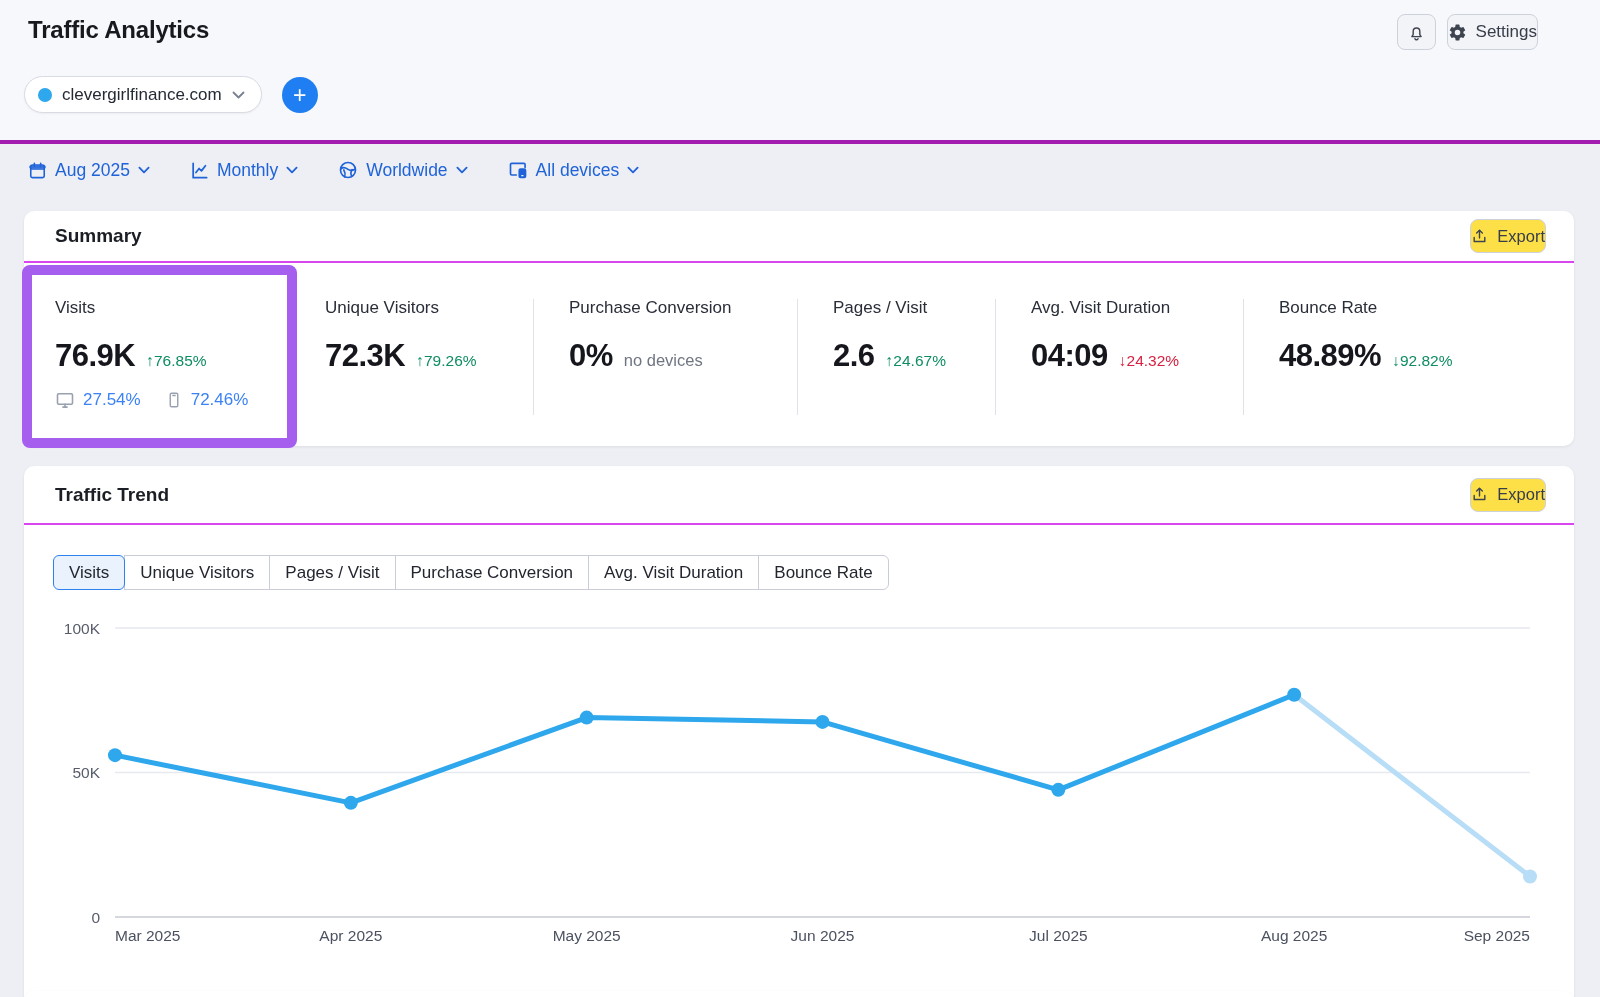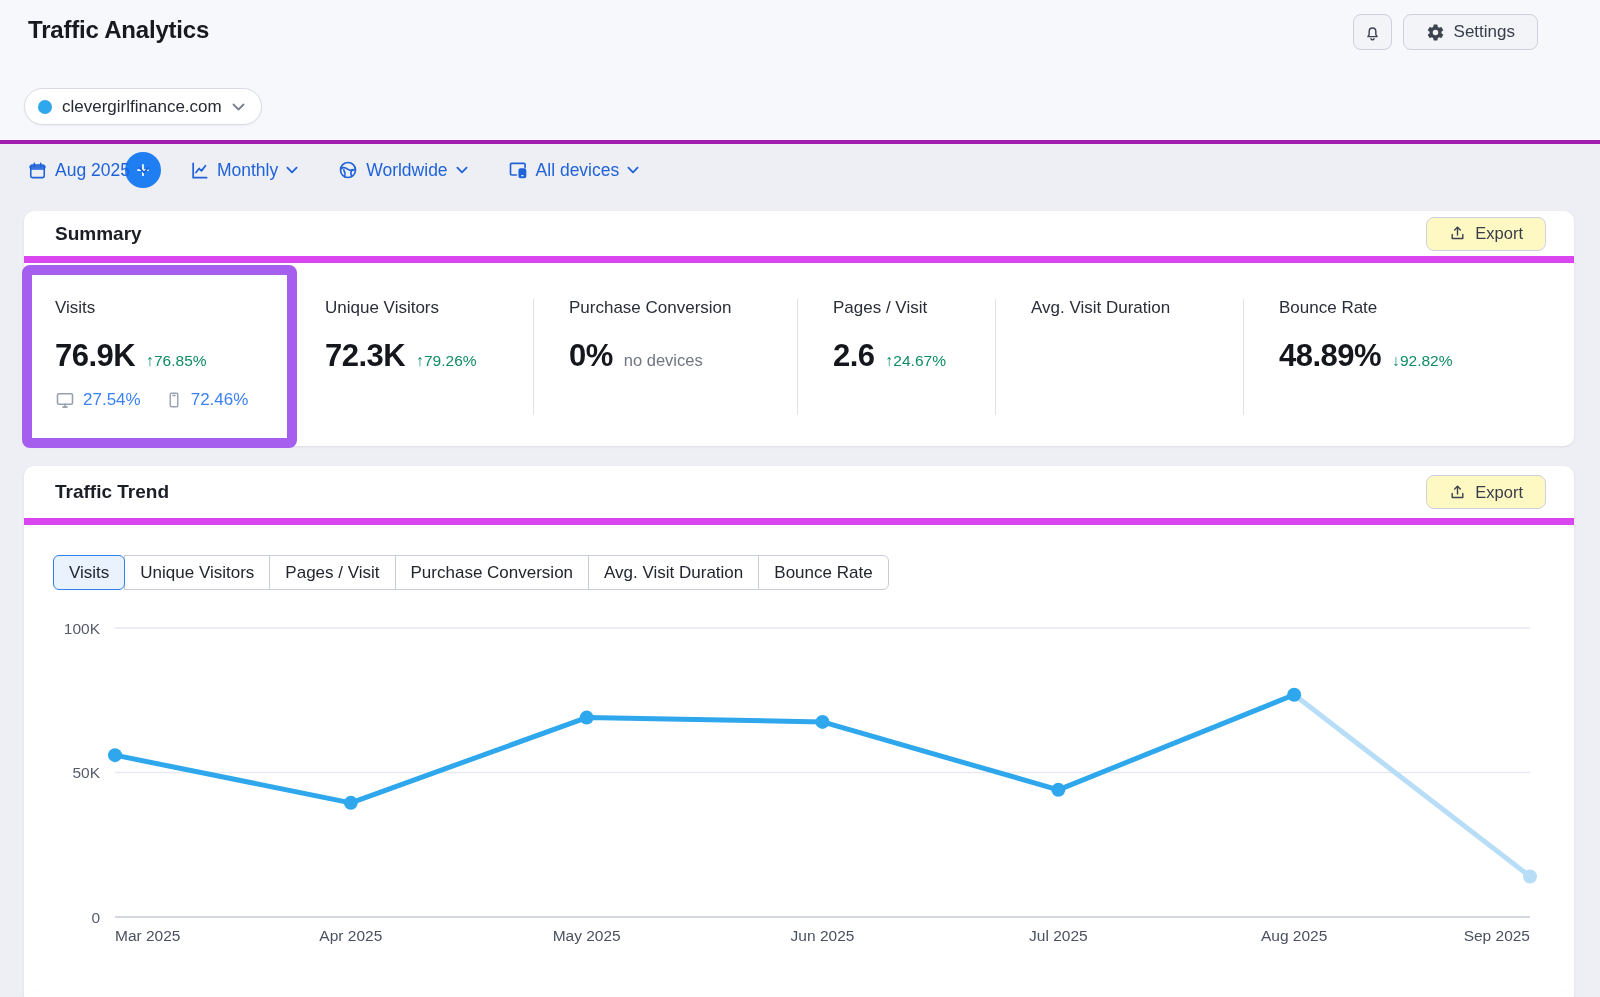--- a/index.html
+++ b/index.html
@@ -15,27 +15,27 @@
     position: absolute; top:0; left:0; width:1600px; height:144px;
     background:#f7f8fb; border-bottom:4px solid #a21caf;
   }
   .page-title {
     position:absolute; top:16px; left:28px;
     font-size:24px; font-weight:700; color:#17191f; letter-spacing:-0.2px;
   }
   .header-actions { position:absolute; top:14px; right:62px; display:flex; gap:11px; }
   .ghost-btn {
     display:inline-flex; align-items:center; gap:9px; height:36px;
-    padding:0 22px; background:#f3f4f7; border:1px solid #cdd1dc;
+    padding:0 0; background:#f3f4f7; border:1px solid #cdd1dc;
     border-radius:8px; font-size:17px; color:#383d4a; cursor:pointer;
     font-family:inherit;
   }
   .ghost-btn svg { flex:0 0 auto; }
   .icon-btn { padding:0 9px; }
-  .domain-row { position:absolute; top:88px; left:24px; display:flex; align-items:center; gap:27px;flex-direction:column; }
+  .domain-row { position:absolute; top:76px; left:24px; display:flex; align-items:center; gap:20px; }
   .domain-pill {
     display:inline-flex; align-items:center; gap:10px; height:37px;
     padding:0 16px 0 13px; background:#ffffff; border:1px solid #d8dbe4;
     border-radius:19px; cursor:pointer; box-shadow:0 1px 2px rgba(25,30,50,.05);
   }
   .domain-dot { width:14px; height:14px; border-radius:50%; background:var(--chart-line,#2ea7ec); }
   .domain-name { font-size:17px; color:#262a34; }
   .add-btn {
     width:36px; height:36px; border-radius:50%; border:none; cursor:pointer;
     background:var(--accent-blue,#1f7ef2); color:#fff; font-size:23px; line-height:34px;
@@ -50,24 +50,24 @@
     color:var(--link-blue,#2063d9); font-size:17.5px; cursor:pointer;
   }
   .filter-item svg { flex:0 0 auto; }
   
   .card {
     position:absolute; left:24px; width:1550px; background:#fff;
     border-radius:10px; box-shadow:0 1px 3px rgba(24,28,45,.08);
   }
   .card-header {
     display:flex; align-items:center; justify-content:space-between;
-    padding:0 28px 0 31px; border-bottom:7px solid #d946ef;
+    padding:0 28px 0 31px; border-bottom:2px solid #d946ef;
   }
   .card-title { font-size:19px; font-weight:700; color:#1b1e25; }
-  .export-btn { height:34px; font-size:16.5px; background:#fef9c3; }
+  .export-btn { height:34px; font-size:16.5px; background:#fde047; }
   
   .summary-card { top:211px; height:235px; }
   .summary-card .card-header { height:52px; }
   .metrics { display:flex; height:183px; position:relative; }
   .metric { position:relative; padding:35px 10px 0 36px; }
   .metric:first-child { padding-left:31px; }
   .metric.w0{width:265px;} .metric.w1{width:244px;} .metric.w2{width:264px;}
   .metric.w3{width:198px;} .metric.w4{width:248px;} .metric.w5{flex:1;}
   .metric.divided::before {
     content:""; position:absolute; left:0; top:36px; height:116px; width:1px; background:#dfe2e9;
@@ -267,20 +267,24 @@
       </div>
       <div class="metric w3 divided">
         <div class="metric-label">Pages / Visit</div>
         <div class="metric-value-row">
           <span class="metric-value">2.6</span>
           <span class="metric-delta delta-up">↑24.67%</span>
         </div>
       </div>
       <div class="metric w4 divided">
         <div class="metric-label">Avg. Visit Duration</div>
+        <div class="metric-value-row">
+          <span class="metric-value">04:09</span>
+          <span class="metric-delta delta-down-bad">↓24.32%</span>
+        </div>
       </div>
       <div class="metric w5 divided">
         <div class="metric-label">Bounce Rate</div>
         <div class="metric-value-row">
           <span class="metric-value">48.89%</span>
           <span class="metric-delta delta-down-good">↓92.82%</span>
         </div>
       </div>
     </div>
   <div class="highlight-box"></div>

